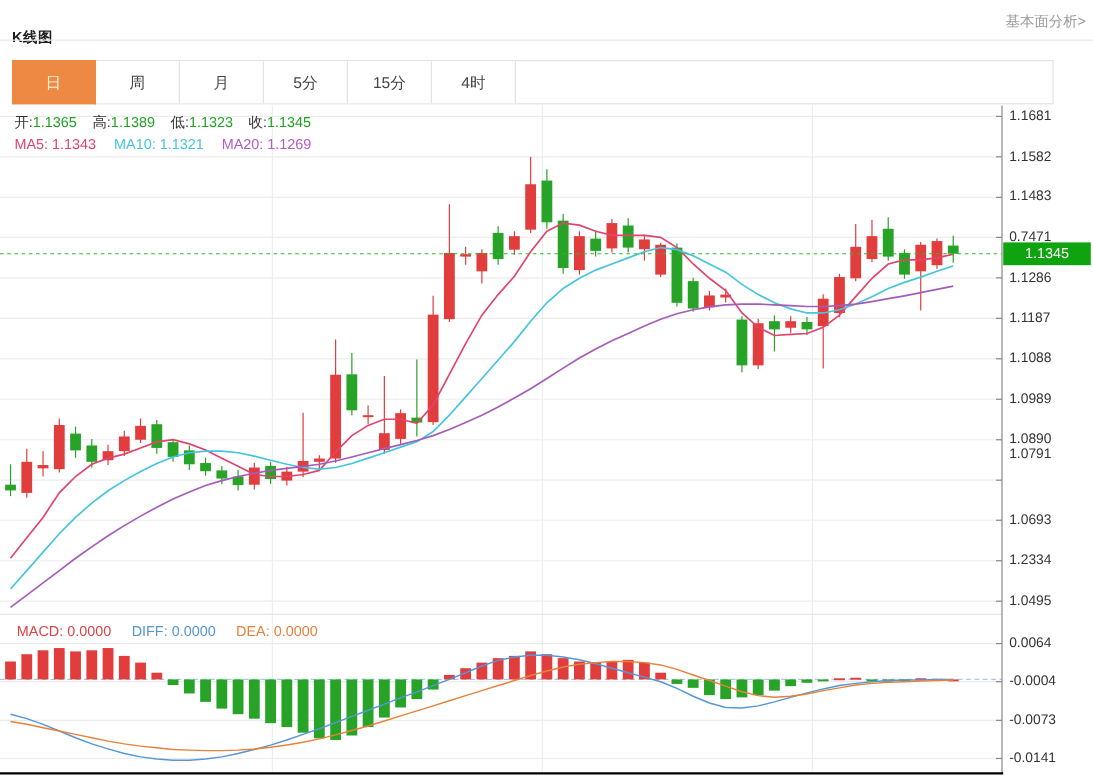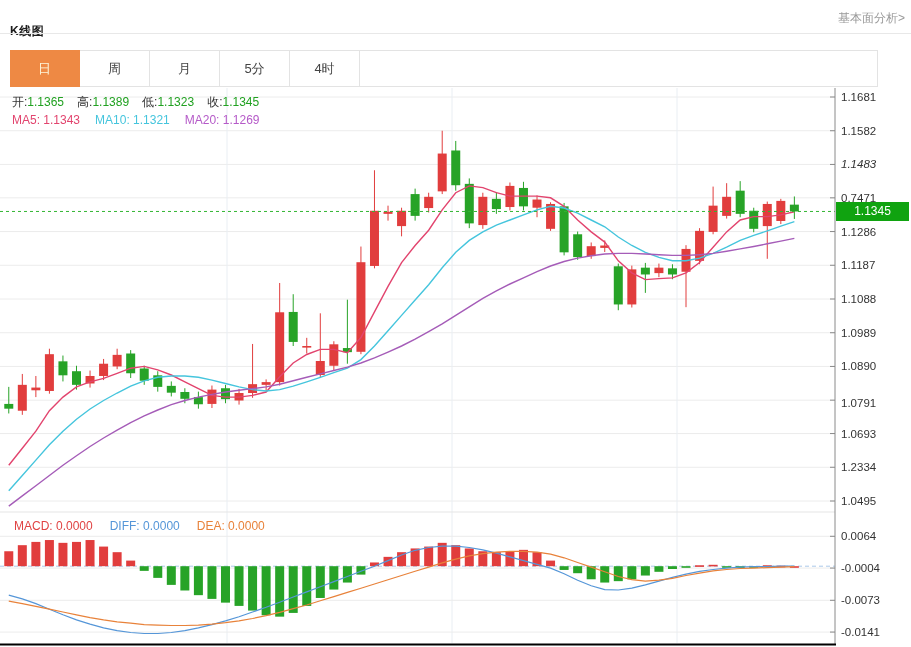--- a/index.html
+++ b/index.html
@@ -30,20 +30,21 @@
 <body>
 
 <div class="abs" id="page-title">K线图</div>
 <div class="abs" id="analysis-link">基本面分析&gt;</div>
 <div class="abs" id="header-divider"></div>
 <div class="abs" id="tabstrip">
     <div class="tab sel">日</div>
     <div class="tab">周</div>
     <div class="tab">月</div>
     <div class="tab">5分</div>
+    <div class="tab">15分</div>
     <div class="tab">4时</div>
   </div>
 
 <svg class="abs" id="chart-svg" width="911" height="647">
     <g>
       <line x1="0" y1="97" x2="835" y2="97" stroke="#ececec" stroke-width="1"></line>
       <line x1="0" y1="130.72344013490738" x2="835" y2="130.72344013490738" stroke="#ececec" stroke-width="1"></line>
       <line x1="0" y1="164.446880269814" x2="835" y2="164.446880269814" stroke="#ececec" stroke-width="1"></line>
       <line x1="0" y1="197.82967959527787" x2="835" y2="197.82967959527787" stroke="#ececec" stroke-width="1"></line>
       <line x1="0" y1="231.55311973018524" x2="835" y2="231.55311973018524" stroke="#ececec" stroke-width="1"></line>
@@ -393,27 +394,27 @@
     <line x1="0" y1="644.5" x2="836" y2="644.5" stroke="#000" stroke-width="2"></line>
   </svg>
 
 <div class="abs" id="ohlc-row"><span class="olabel">开:</span><span class="oval">1.1365</span><span class="olabel">高:</span><span class="oval">1.1389</span><span class="olabel">低:</span><span class="oval">1.1323</span><span class="olabel">收:</span><span class="oval">1.1345</span></div>
 <div class="abs" id="ma-row"><span class="ma-item" style="color: rgb(226, 68, 110);">MA5: 1.1343</span><span class="ma-item" style="color: rgb(69, 197, 221);">MA10: 1.1321</span><span class="ma-item" style="color: rgb(181, 90, 200);">MA20: 1.1269</span></div>
 <div class="abs" id="macd-row"><span class="macd-item" style="color: rgb(224, 67, 67);">MACD: 0.0000</span><span class="macd-item" style="color: rgb(85, 150, 216);">DIFF: 0.0000</span><span class="macd-item" style="color: rgb(232, 130, 58);">DEA: 0.0000</span></div>
 <div class="abs" id="price-tag">1.1345</div>
 
 <div class="axis-label" style="top: 90px;">1.1681</div>
 <div class="axis-label" style="top: 123.723px;">1.1582</div>
-<div class="axis-label" style="top: 157.447px; font-style: italic;">1.1483</div>
+<div class="axis-label" style="top: 157.447px;">1.1483</div>
 <div class="axis-label" style="top: 190.83px;">0.7471</div>
 <div class="axis-label" style="top: 224.553px;">1.1286</div>
 <div class="axis-label" style="top: 258.277px;">1.1187</div>
 <div class="axis-label" style="top: 292px;">1.1088</div>
 <div class="axis-label" style="top: 325.723px;">1.0989</div>
 <div class="axis-label" style="top: 359.447px;">1.0890</div>
-<div class="axis-label" style="top: 396px;">1.0791</div>
+<div class="axis-label" style="top: 372px;">1.0791</div>
 <div class="axis-label" style="top: 426.553px;">1.0693</div>
 <div class="axis-label" style="top: 460.277px;">1.2334</div>
 <div class="axis-label" style="top: 494px;">1.0495</div>
 <div class="axis-label" style="top: 529.302px;">0.0064</div>
 <div class="axis-label" style="top: 561.069px;">-0.0004</div>
 <div class="axis-label" style="top: 593.302px;">-0.0073</div>
 <div class="axis-label" style="top: 625.068px;">-0.0141</div>
 
 </body></html>

